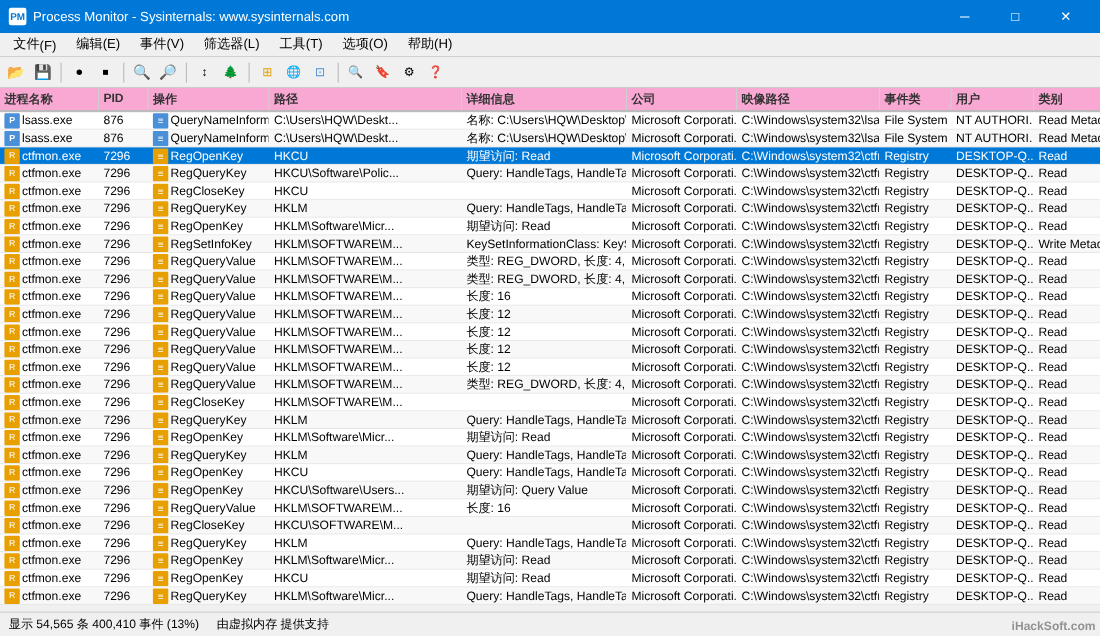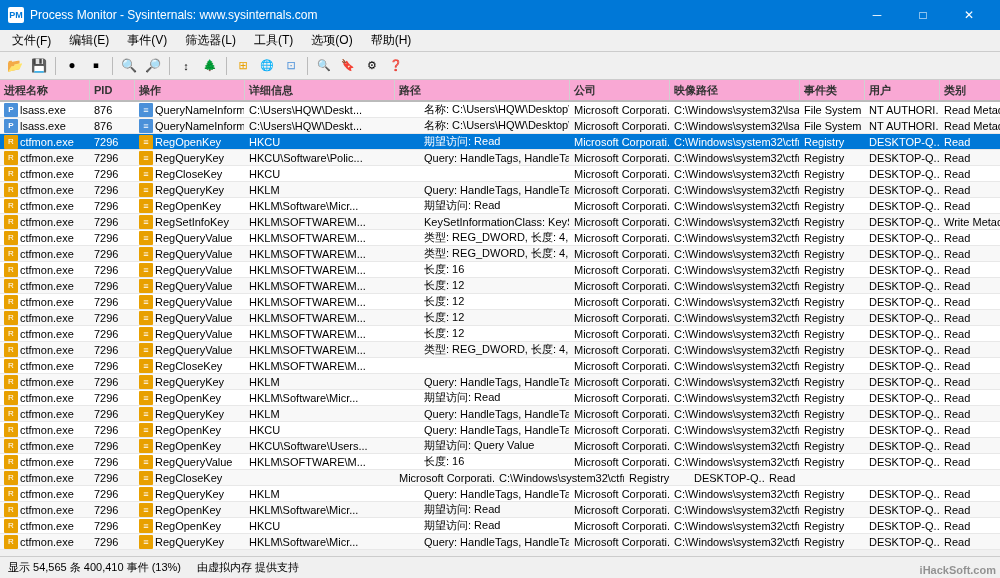--- a/index.html
+++ b/index.html
@@ -256,22 +256,22 @@
   <div class="tool-btn" style="font-size:11px;">⚙</div>
   <div class="tool-btn" style="font-size:11px;">❓</div>
 </div>
 
 <div class="main-area">
 
   <div class="col-headers">
     <div class="col-header w-process">进程名称</div>
     <div class="col-header w-pid">PID</div>
     <div class="col-header w-operation">操作</div>
+    <div class="col-header w-path">路径</div>
     <div class="col-header w-detail">详细信息</div>
-    <div class="col-header w-path">路径</div>
     <div class="col-header w-company">公司</div>
     <div class="col-header w-image">映像路径</div>
     <div class="col-header w-category">事件类</div>
     <div class="col-header w-user">用户</div>
     <div class="col-header w-type">类别</div>
   </div>
 
   <div class="scrollable-body" id="table-body">
   <div class="table-row">
     <div class="cell w-process">
@@ -690,20 +690,21 @@
       <div class="table-row">
     <div class="cell w-process">
           <span class="cell-icon icon-reg">R</span>
           <span>ctfmon.exe</span>
         </div>
     <div class="cell w-pid">7296</div>
     <div class="cell w-operation">
       <span class="cell-icon icon-reg" style="font-size:9px;background:#e8a000">≡</span>
       RegCloseKey
     </div>
+    <div class="cell w-path">HKCU\SOFTWARE\M...</div>
     <div class="cell w-detail"></div>
     <div class="cell w-company">Microsoft Corporati...</div>
     <div class="cell w-image">C:\Windows\system32\ctfmon.exe</div>
     <div class="cell w-category">Registry</div>
     <div class="cell w-user">DESKTOP-Q...</div>
     <div class="cell w-type">Read</div>
   </div>
       <div class="table-row">
     <div class="cell w-process">
           <span class="cell-icon icon-reg">R</span>

